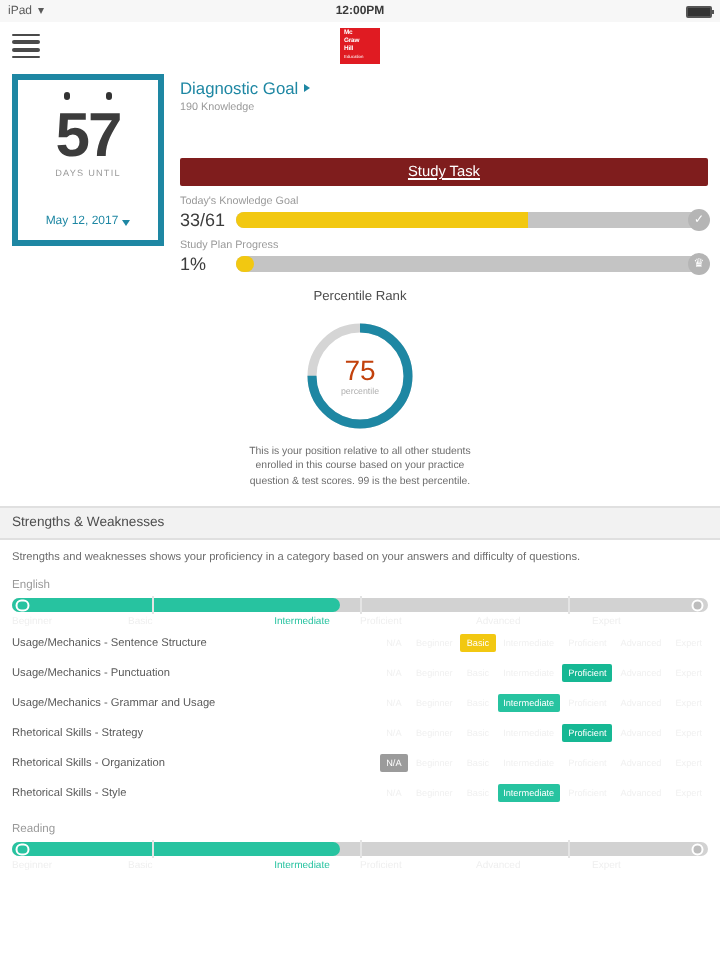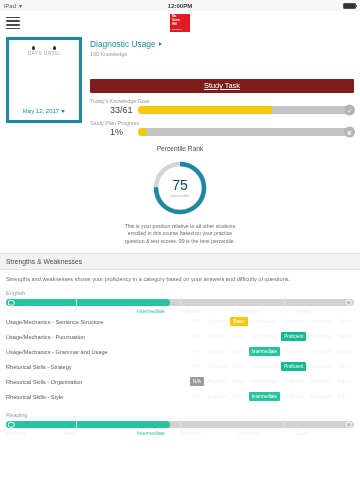--- a/index.html
+++ b/index.html
@@ -109,21 +109,21 @@
   }
   .dt-sub { font-size: 5.4px; color: #9a9a9a; margin-top: 1.5px; }
 
   .study-btn {
     margin-top: 22px; height: 14px; background: #7f1d1d; color: #fff;
     display: flex; align-items: center; justify-content: center;
     font-size: 7.4px; cursor: pointer; border-radius: 1px; text-decoration: underline;
   }
 
   .goal-label { font-size: 5.4px; color: #9a9a9a; margin-top: 5px; }
-  .goal-row { display: flex; align-items: center; gap: 4px; margin-top: 1px; margin-left: 20px; }
+  .goal-row { display: flex; align-items: center; gap: 4px; margin-top: 1px; }
   .goal-val { font-size: 9px; color: #3c3c3c; min-width: 24px; }
   .goal-track {
     flex: 1; height: 8px; background: #c4c4c4; border-radius: 4px;
     position: relative; overflow: visible;
   }
   .goal-fill { height: 100%; background: #f2c811; border-radius: 4px 0 0 4px; }
   .goal-track.p1 .goal-fill { border-radius: 4px; }
   .goal-end {
     position: absolute; right: -1px; top: 50%; transform: translateY(-50%);
     width: 11px; height: 11px; border-radius: 50%; background: #b5b5b5;
@@ -134,21 +134,21 @@
   
   .gauges { display: flex; padding: 4px 0 0 0; }
   .gauge-col { flex: 1; display: flex; flex-direction: column; align-items: center; }
   .gauge-title { font-size: 6.6px; color: #4d4d4d; margin-bottom: 7px; text-align: center; }
   .gauge-wrap { width: 58px; height: 58px; position: relative; }
   .gauge-wrap svg { display: block; transform: rotate(-90deg); }
   .gauge-center {
     position: absolute; inset: 0; display: flex; flex-direction: column;
     align-items: center; justify-content: center;
   }
-  .gauge-val { font-size: 14px; color: #0c4a6e; line-height: 14px; }
+  .gauge-val { font-size: 14px; color: #c2410c; line-height: 14px; }
   .gauge-unit { font-size: 4.4px; color: #b0b0b0; margin-top: 1px; }
   .gauge-desc {
     font-size: 5.2px; color: #6d6d6d; line-height: 7.6px; text-align: center;
     margin-top: 6px; width: 116px;
   }
 
   
   .sw-header {
     margin-top: 8px; background: #f2f2f2; border-top: 1px solid #e0e0e0;
     border-bottom: 1px solid #e0e0e0; padding: 4px 6px;
@@ -232,30 +232,31 @@
   </div>
 </div>
 
 <div class="toprow">
 
   <div class="cal-card">
     <div class="cal-dots">
         <i></i>
         <i></i>
       </div>
+    <div class="cal-num">57</div>
     <div class="cal-sub">DAYS UNTIL</div>
     <div class="cal-date">
       <span>May 12, 2017</span>
       <span class="caret"></span>
     </div>
   </div>
 
   <div class="topinfo">
     <div class="dt-title">
-      <span>Diagnostic Usage</span>
+      <span>Diagnostic Goal</span>
       <span class="chev"></span>
     </div>
     <div class="dt-sub">190 Knowledge</div>
 
     <div class="study-btn">Study Task</div>
 
     <div class="goal-label">Today's Knowledge Goal</div>
     <div class="goal-row">
       <div class="goal-val">33/61</div>
       <div class="goal-track">

